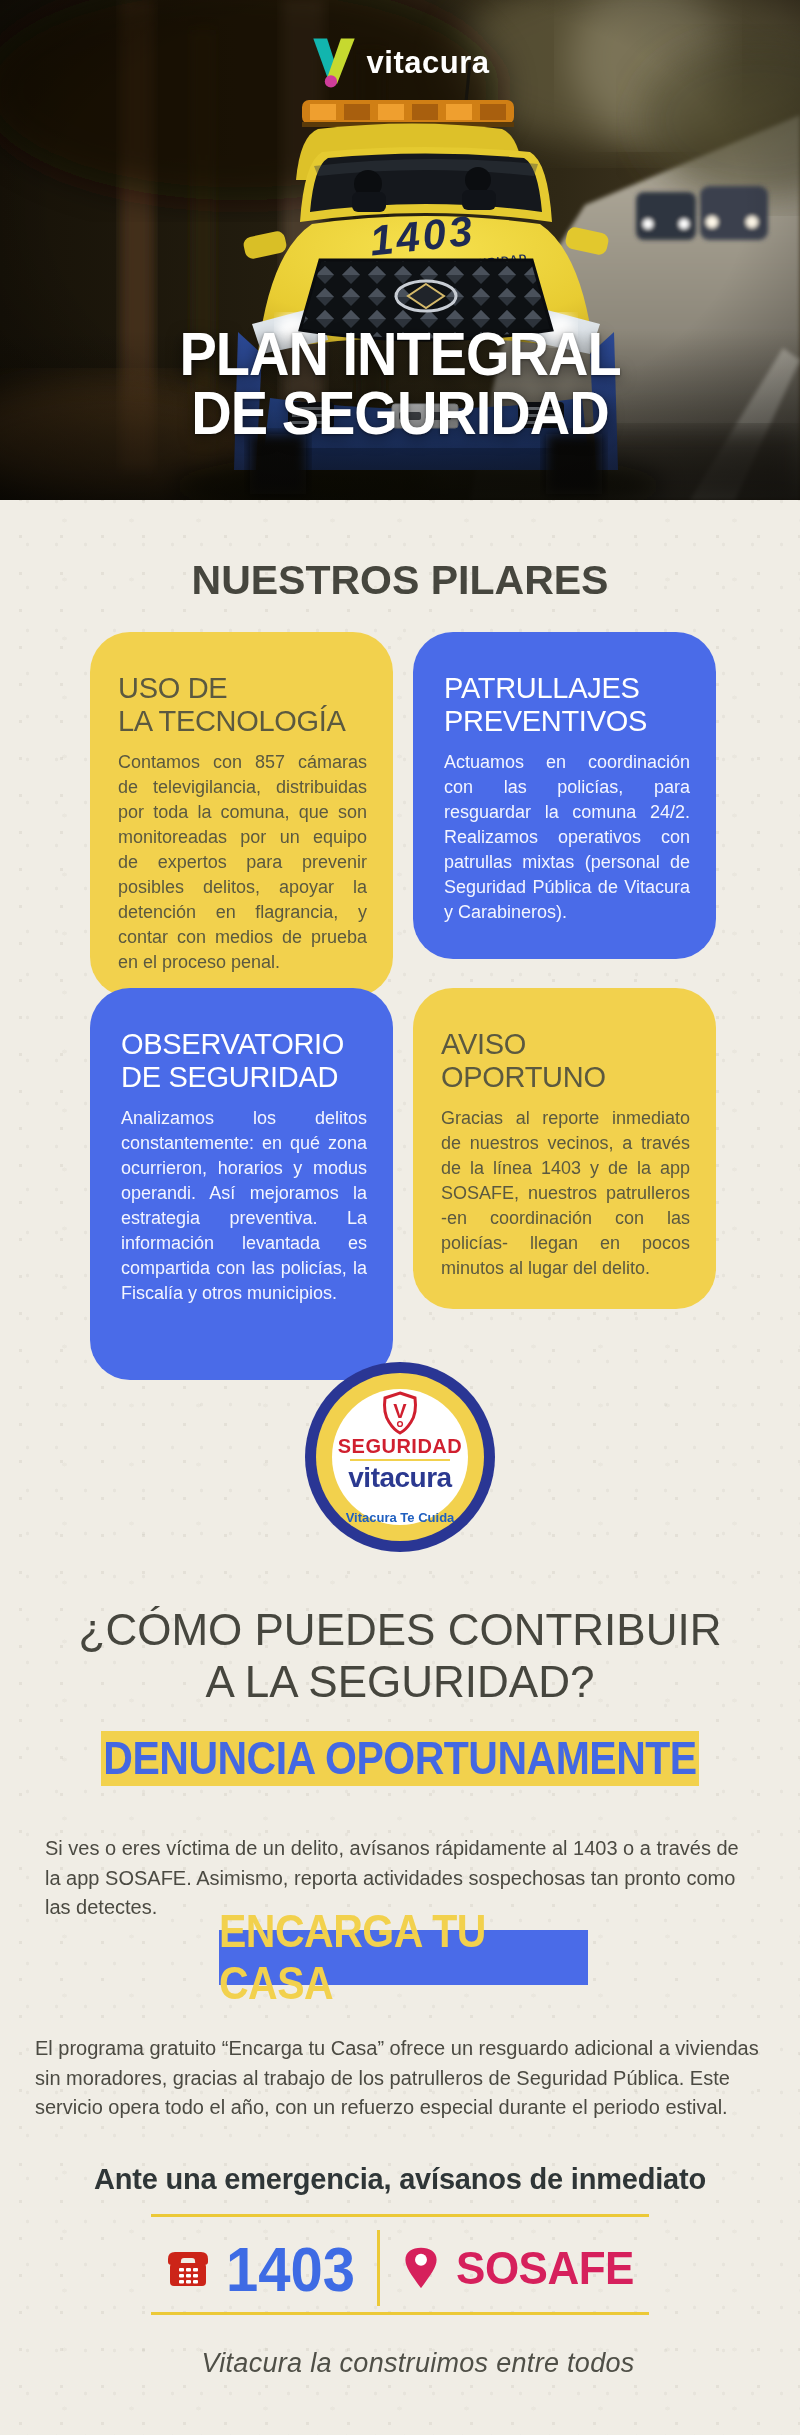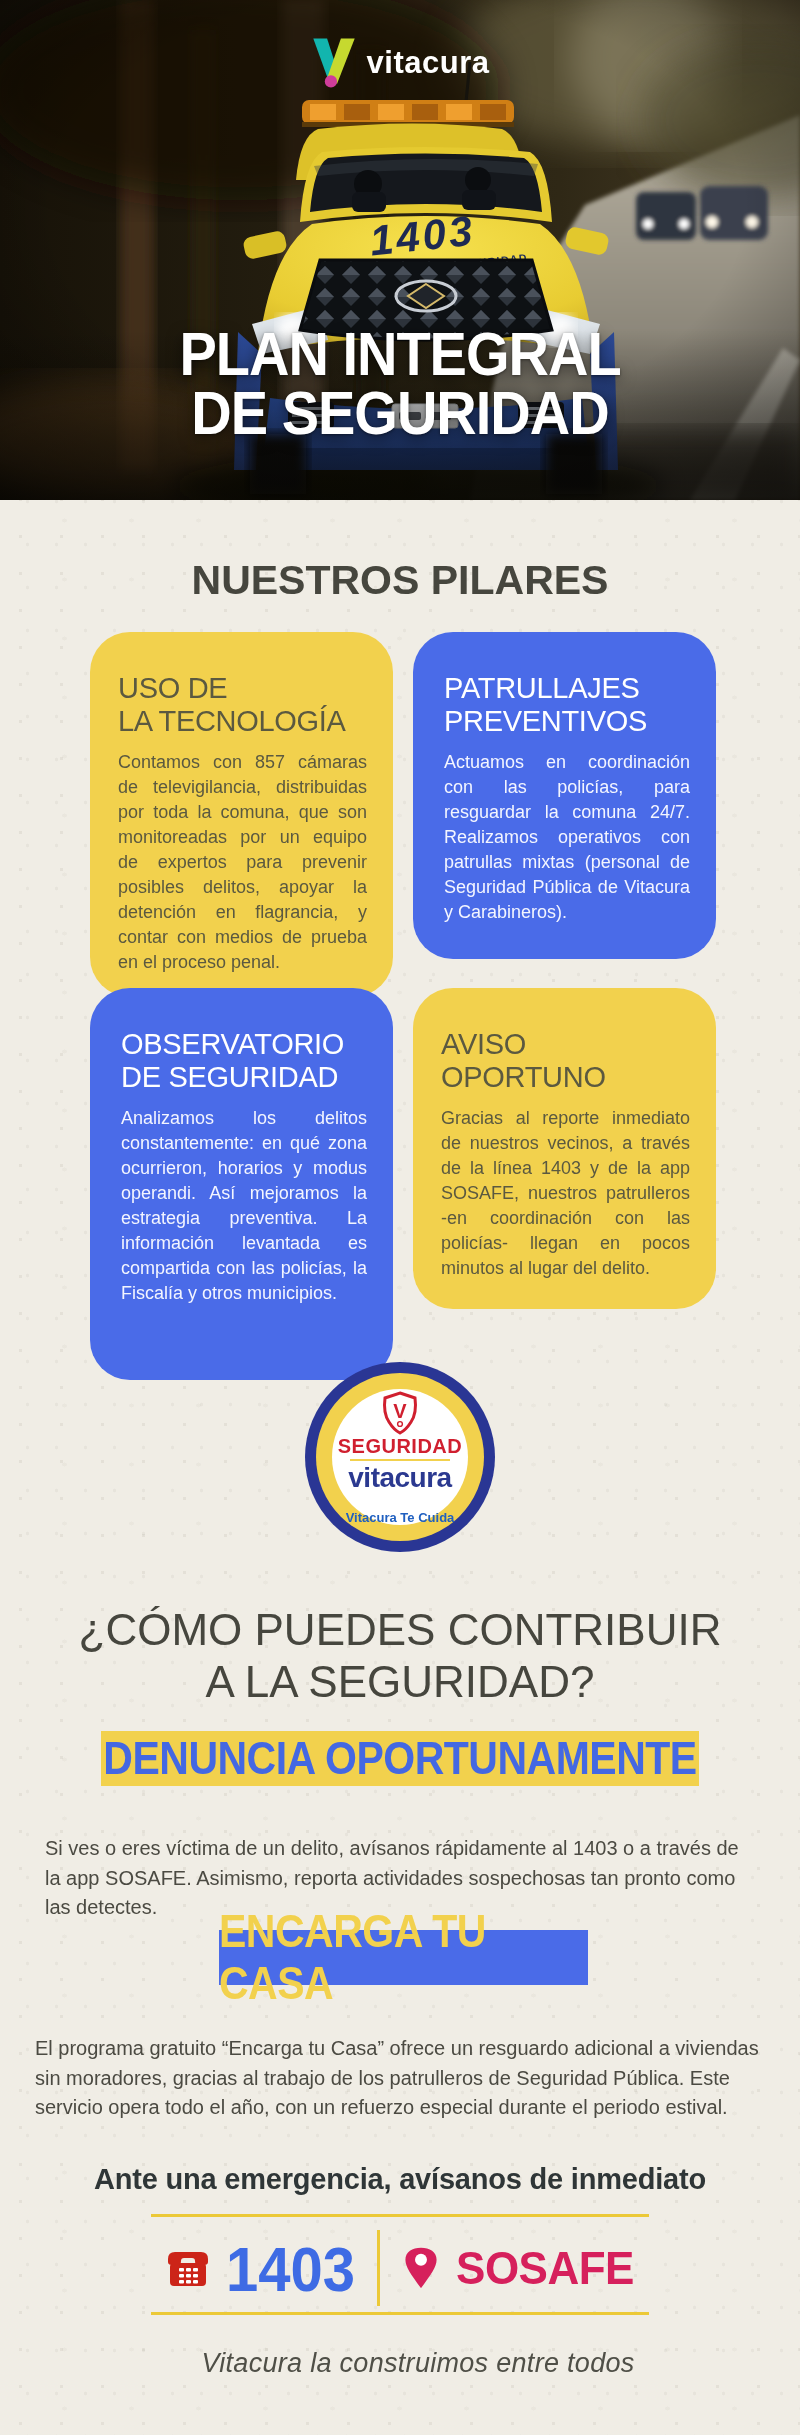--- a/index.html
+++ b/index.html
@@ -229,21 +229,21 @@
   <div class="pillars-heading">NUESTROS PILARES</div>
 
   <div class="card yellow card1">
     <h3>USO DE
 LA TECNOLOGÍA</h3>
     <p>Contamos con 857 cámaras de televigilancia, distribuidas por toda la comuna, que son monitoreadas por un equipo de expertos para prevenir posibles delitos, apoyar la detención en flagrancia, y contar con medios de prueba en el proceso penal.</p>
   </div>
   <div class="card blue card2">
     <h3>PATRULLAJES
 PREVENTIVOS</h3>
-    <p>Actuamos en coordinación con las policías, para resguardar la comuna 24/7. Realizamos operativos con patrullas mixtas (personal de Seguridad Pública de Vitacura y Carabineros).</p>
+    <p>Actuamos en coordinación con las policías, para resguardar la comuna 24/2. Realizamos operativos con patrullas mixtas (personal de Seguridad Pública de Vitacura y Carabineros).</p>
   </div>
   <div class="card blue card3">
     <h3>OBSERVATORIO
 DE SEGURIDAD</h3>
     <p>Analizamos los delitos constantemente: en qué zona ocurrieron, horarios y modus operandi. Así mejoramos la estrategia preventiva. La información levantada es compartida con las policías, la Fiscalía y otros municipios.</p>
   </div>
   <div class="card yellow card4">
     <h3>AVISO
 OPORTUNO</h3>
     <p>Gracias al reporte inmediato de nuestros vecinos, a través de la línea 1403 y de la app SOSAFE, nuestros patrulleros -en coordinación con las policías- llegan en pocos minutos al lugar del delito.</p>

